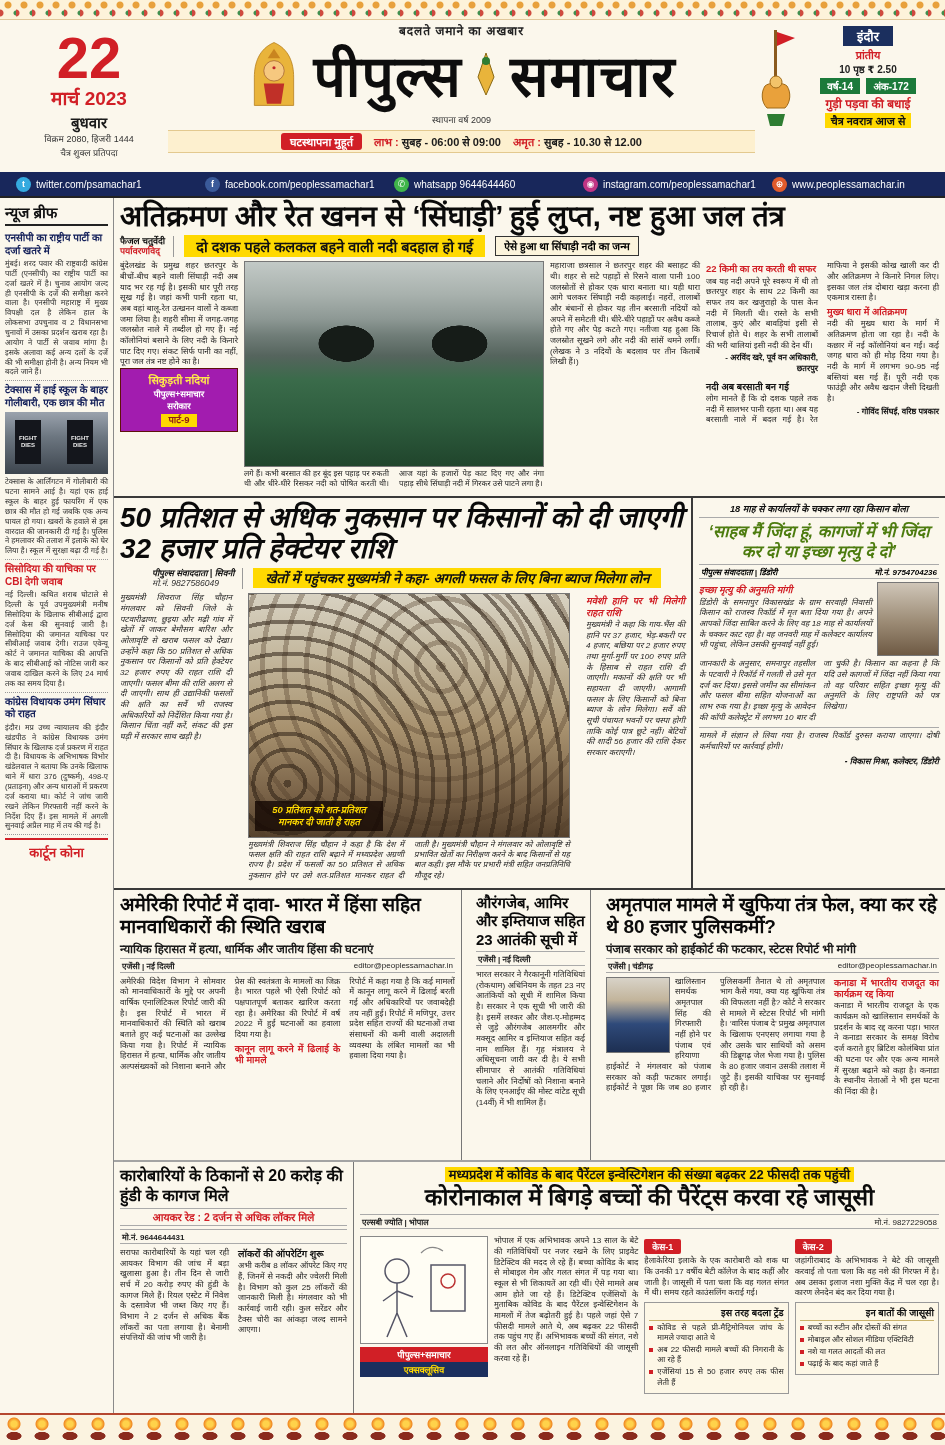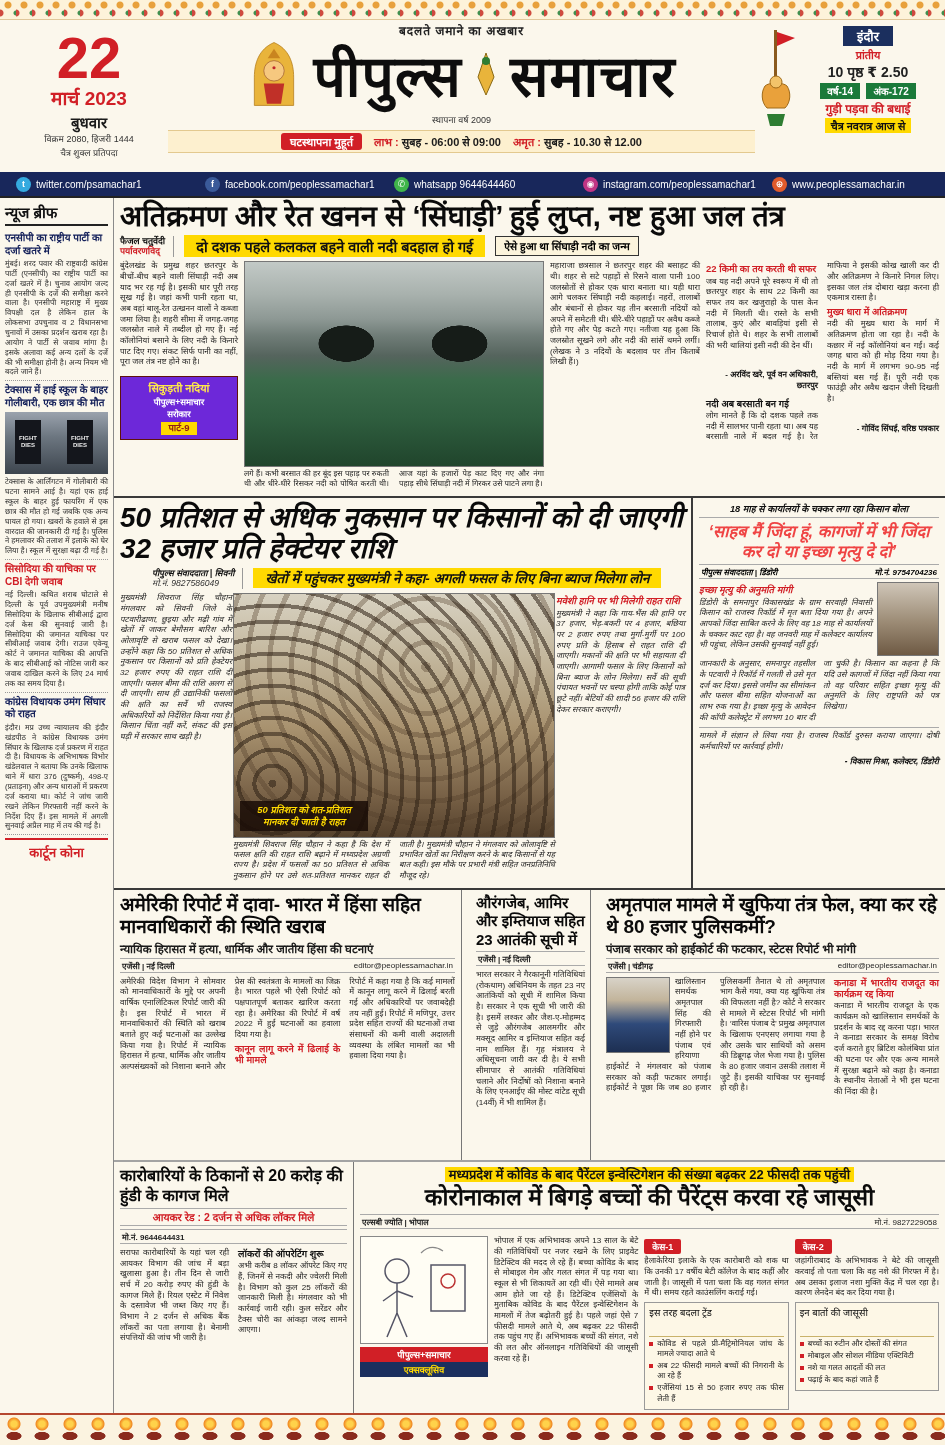--- a/index.html
+++ b/index.html
@@ -35,21 +35,21 @@
   .muhurat { display:flex; justify-content:center; align-items:center; gap:12px; margin-top:4px;
     background:#fdf0cf; border-top:1px solid #e3c98f; border-bottom:1px solid #e3c98f; padding:2px 4px; font-size:11px; }
   .muh-chip { background:#d11f26; color:#fff; font-weight:bold; padding:1px 9px; border-radius:3px; font-size:11px; }
   .muh-red { color:#d11f26; font-weight:bold; }
   .muh-val { color:#1a1a1a; font-weight:bold; }
   .mh-right { width:180px; display:flex; padding-top:4px; gap:4px; }
   .kalash { flex:0 0 42px; }
   .mh-rcol { flex:1; text-align:center; }
   .chip-navy { display:inline-block; background:#1b2f5e; color:#fff; font-weight:bold; font-size:13px; padding:1px 14px; }
   .ed-type { color:#d11f26; font-weight:bold; font-size:11px; margin-top:1px; }
-  .ed-price { font-size:14px; color:#222; font-weight:bold; }
+  .ed-price { font-size:10px; color:#222; font-weight:bold; }
   .chip-green { display:inline-block; background:#1b7a3a; color:#fff; font-weight:bold; font-size:10px; padding:1px 7px; margin:1px; }
   .greet1 { color:#d11f26; font-weight:bold; font-size:12px; margin-top:3px; line-height:1.1; }
   .greet2 { display:inline-block; background:#ffd900; color:#111; font-weight:bold; font-size:11px; padding:0 6px; margin-top:1px; }
 
   
   .social { height:24px; flex:0 0 24px; background:#18275b; display:flex; align-items:center; color:#fff; }
   .social .cell { flex:1; display:flex; align-items:center; gap:5px; padding-left:16px; font-size:10px; white-space:nowrap; overflow:hidden; }
   .ic { width:15px; height:15px; border-radius:50%; display:inline-flex; align-items:center; justify-content:center;
        font-size:9px; font-weight:bold; color:#fff; flex:0 0 15px; }
   .ic-tw { background:#35aadf; } .ic-fb { background:#3a5a99; } .ic-wa { background:#3fb54a; }
@@ -78,59 +78,59 @@
   .sec-lead { height:300px; flex:0 0 300px; border-bottom:2px solid #3a3a3a; padding:3px 6px; }
   .hd1 { font-size:29px; font-weight:bold; color:#0a0a0a; line-height:1.08; }
   .lead-subrow { display:flex; align-items:center; gap:10px; margin:3px 0 4px; }
   .author { font-size:9px; font-weight:bold; color:#111; line-height:1.2; border-right:1px solid #999; padding-right:8px; }
   .author .role { color:#d11f26; }
   .sub-y { background:#ffd900; font-weight:bold; font-size:14.5px; color:#111; padding:1px 12px; }
   .birth-box { border:1px solid #333; background:#fcf4dc; font-weight:bold; font-size:10.5px; padding:2px 8px; }
   .lead-cols { display:flex; gap:6px; height:228px; }
   .bodytxt { font-size:8.1px; line-height:1.32; text-align:justify; color:#1e1e1e; }
   .lead-c1 { width:118px; flex:0 0 118px; }
-  .promo { background:#6d28d9; text-align:center; padding:4px 2px; margin:8px 0; border:1px solid #5e120c; }
+  .promo { background:#a21caf; text-align:center; padding:4px 2px; margin:0 0; border:1px solid #5e120c; }
   .promo .t1 { color:#ffe84a; font-weight:bold; font-size:11px; }
   .promo .t2 { color:#fff; font-size:8.5px; font-weight:bold; margin-top:1px; }
   .promo .t3 { display:inline-block; background:#ffd900; color:#8f1d14; font-weight:bold; font-size:9.5px; padding:0 7px; margin-top:2px; }
   .lead-photo { width:300px; flex:0 0 300px; display:flex; flex-direction:column; }
   .photo-river { flex:1; border:1px solid #777;
     background-image:
       radial-gradient(ellipse 46px 30px at 34% 40%, #161c18 0 60%, transparent 61%),
       radial-gradient(ellipse 46px 30px at 72% 40%, #161c18 0 60%, transparent 61%),
       linear-gradient(180deg,#c2c9c6 0%,#a8b1ad 16%,#8d9894 28%,#707d78 36%,#55645d 46%,#3a6b4a 58%,#2f5e3f 76%,#20452c 100%); }
   .photo-cap { font-size:7.8px; line-height:1.28; text-align:justify; column-count:2; column-gap:10px; margin-top:2px; color:#222; }
   .lead-c2 { width:150px; flex:0 0 150px; }
   .lead-right { flex:1; column-count:2; column-gap:9px; }
   .red-sub { color:#d11f26; font-weight:bold; font-size:9.5px; line-height:1.2; margin:2px 0; }
   .blk-sub { color:#111; font-weight:bold; font-size:9.5px; line-height:1.2; margin:3px 0 2px; }
-  .qline { font-size:8px; font-weight:bold; color:#111; text-align:right; margin:19px 0 6px; }
+  .qline { font-size:8px; font-weight:bold; color:#111; text-align:right; margin:2px 0 6px; }
 
   
   .sec-farmer { height:392px; flex:0 0 392px; border-bottom:2px solid #3a3a3a; display:flex;font-style:italic; }
   .farmer-left { flex:1; padding:4px 6px; border-right:2px solid #3a3a3a; overflow:hidden; }
   .hd2 { font-size:28px; font-weight:bold; color:#0a0a0a; line-height:1.12; }
   .f-subrow { display:flex; align-items:center; gap:10px; margin:3px 0 4px; }
   .byline { font-size:8.6px; font-weight:bold; color:#111; line-height:1.25; border-right:1px solid #999; padding-right:8px;margin-left:32px; }
   .byline .ph { font-weight:normal; color:#333; }
-  .f-cols { display:flex; gap:1px; height:288px; }
+  .f-cols { display:flex; gap:16px; height:288px; }
   .f-c1 { width:112px; flex:0 0 112px; }
   .f-mid { width:322px; flex:0 0 322px; display:flex; flex-direction:column; }
   .photo-cm { flex:1; border:1px solid #777; position:relative;
     background-image:
       repeating-radial-gradient(circle at 12% 78%, rgba(45,32,20,0.55) 0 4px, transparent 4px 16px),
       repeating-radial-gradient(circle at 60% 30%, rgba(80,60,40,0.35) 0 5px, transparent 5px 22px),
       linear-gradient(180deg,#d8d2c2 0%,#c4b89e 25%,#a8926f 55%,#7a6348 82%,#55412c 100%); }
   .f-overlay { position:absolute; left:6px; bottom:6px; width:128px; background:rgba(25,12,6,0.85); color:#ffd900;
     font-size:9.5px; font-weight:bold; text-align:center; line-height:1.25; padding:3px 5px; }
   .f-caption { font-size:8px; line-height:1.3; text-align:justify; column-count:2; column-gap:10px; margin-top:2px; color:#222; }
   .f-c2 { flex:1; }
   .farmer-right { width:252px; flex:0 0 252px; padding:4px 6px; overflow:hidden; }
   .kicker { font-size:9.3px; font-weight:bold; text-align:center; color:#111; border-bottom:1px solid #aaa; padding-bottom:2px; }
-  .hd-q { font-size:16.5px; font-weight:bold; line-height:1.22; text-align:center; color:#ef4444; margin:3px 0; }
+  .hd-q { font-size:16.5px; font-weight:bold; line-height:1.22; text-align:center; color:#4d7c0f; margin:3px 0; }
   .d-byrow { display:flex; justify-content:space-between; font-size:8px; font-weight:bold; border-top:1px solid #aaa; border-bottom:1px solid #aaa; padding:1px 2px; margin-bottom:3px; }
   .d-top { display:flex; gap:5px; }
   .portrait { width:62px; height:74px; flex:0 0 62px; border:1px solid #777;
     background:linear-gradient(180deg,#cfc6b8 0%,#9b8a74 55%,#6e5a44 100%); }
   .d-body2 { column-count:2; column-gap:8px; margin-top:3px; }
   .quote-box { border-top:1px solid #aaa; margin-top:4px; padding-top:3px; }
   .quote-by { font-size:8.2px; font-weight:bold; text-align:right; color:#111; margin-top:2px; }
 
   
   .sec-row3 { height:272px; flex:0 0 272px; border-bottom:2px solid #a3a3a3; display:flex;gap:9px; }
@@ -159,21 +159,21 @@
   .hd-spy { font-size:23px; font-weight:bold; text-align:center; line-height:1.1; color:#0a0a0a; margin:2px 0; }
   .spy-grid { flex:1; display:flex; gap:6px; margin-top:3px; overflow:hidden; }
   .toon-col { width:128px; flex:0 0 128px; }
   .toon-box { border:1px solid #888; background:#fffdf4; height:108px; overflow:hidden; }
   .excl { margin-top:3px; text-align:center; }
   .excl .e1 { display:block; background:#d11f26; color:#fff; font-weight:bold; font-size:9px; padding:1px 0; }
   .excl .e2 { display:block; background:#1b2f5e; color:#ffd900; font-weight:bold; font-size:9px; padding:1px 0; }
   .spy-c { flex:1; }
   .case-chip { display:inline-block; background:#d11f26; color:#fff; font-weight:bold; font-size:9px; padding:1px 8px; border-radius:2px; margin-bottom:2px; }
   .info-box { border:1px solid #999; background:#fdf7e6; padding:3px 4px; margin-top:3px; }
-  .info-box h5 { font-size:9.5px; font-weight:normal; text-align:left; border-bottom:1px solid #c9b26a; padding-bottom:17px; margin-bottom:2px; color:#111; }
+  .info-box h5 { font-size:9.5px; font-weight:bold; text-align:right; border-bottom:1px solid #c9b26a; padding-bottom:1px; margin-bottom:2px; color:#111; }
   .info-box ul { list-style:none; }
   .info-box li { font-size:7.8px; line-height:1.3; color:#222; padding-left:8px; position:relative; margin-bottom:2px; text-align:justify; }
   .info-box li::before { content:""; position:absolute; left:0; top:3px; width:4px; height:4px; background:#d11f26; }
 </style>
 </head>
 <body>
 
 <div class="page">
 
   <div class="garland-top"></div>

